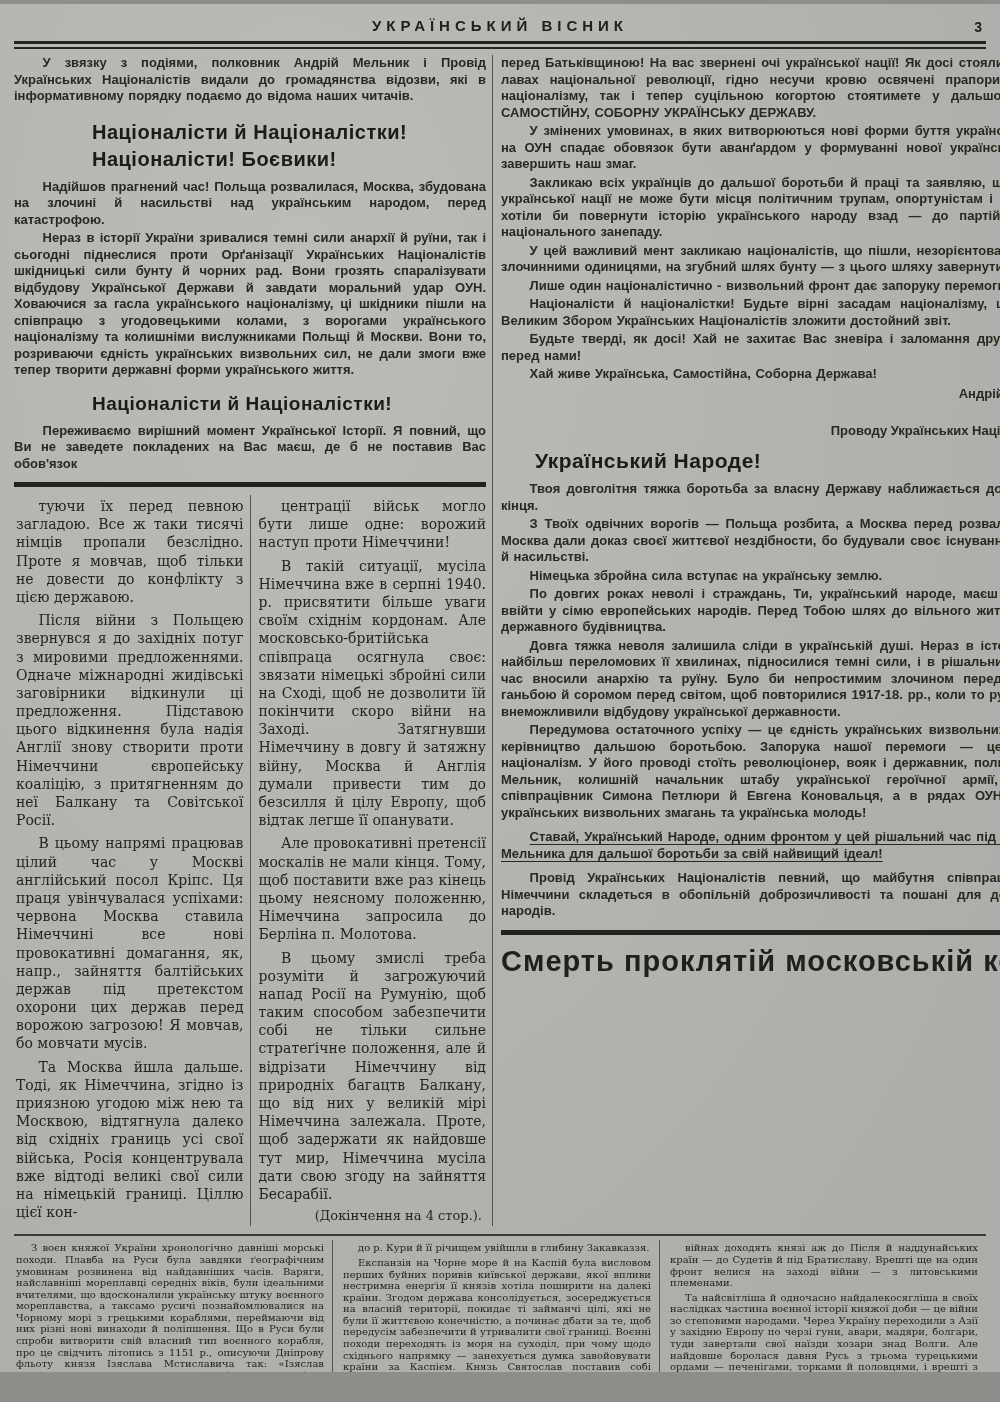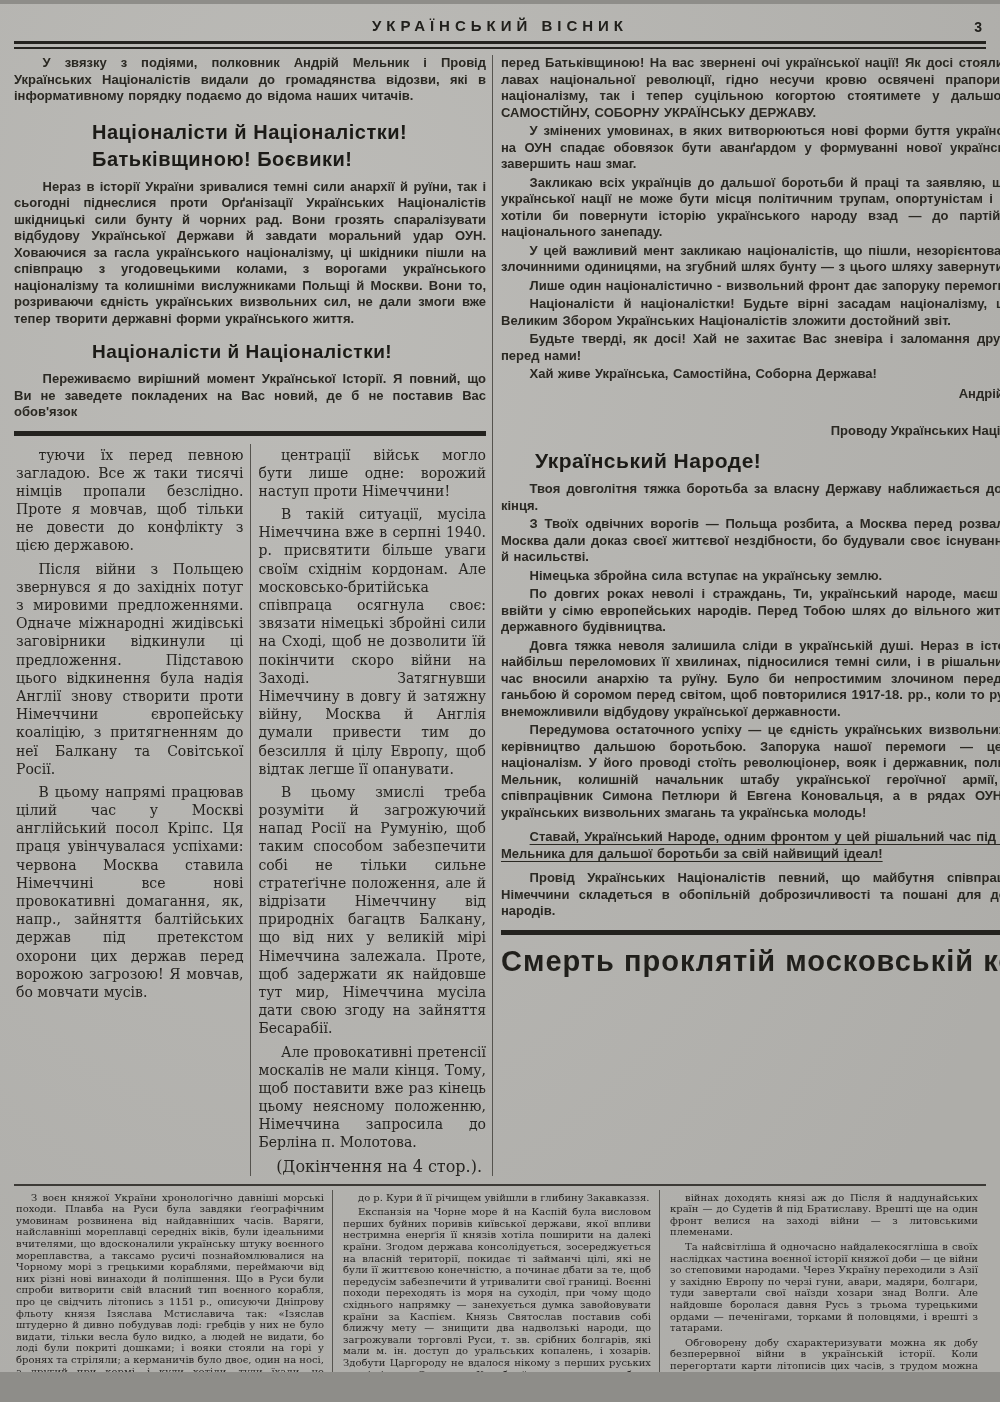--- a/index.html
+++ b/index.html
@@ -58,21 +58,21 @@
   .serif-col{flex:1;padding:2px 6px 0 2px;box-sizing:border-box;}
   .serif-col + .serif-vrule + .serif-col{padding:2px 0 0 8px;}
   .serif-vrule{width:1px;background:#55534e;flex:0 0 1px;}
   .serif-para{
     font-family:"DejaVu Serif","Liberation Serif",serif;
     font-size:14px;line-height:1.3;text-align:justify;
     margin:0 0 5px 0;text-indent:1.6em;color:#262420;
   }
   .continuation{
     font-family:"DejaVu Serif","Liberation Serif",serif;
-    font-size:16px;text-align:right;margin:0;padding-right:4px;color:#262420;
+    font-size:13px;text-align:right;margin:0;padding-right:4px;color:#262420;
   }
   
   .signature{
     font-family:"Liberation Sans",sans-serif;font-weight:700;
     font-size:13px;line-height:1.45;text-align:right;color:#2a2822;
     margin:2px 30px 6px 0;
   }
   .narod-headline{
     font-family:"Liberation Sans",sans-serif;font-weight:800;
     font-size:21px;color:#1c1b17;margin:8px 0 8px 34px;letter-spacing:0.5px;
@@ -113,42 +113,44 @@
     <div class="double-rule"></div>
   </header>
 
   <div class="top-section">
 
     <div class="col-left">
       <p class="bold-para intro">У звязку з подіями, полковник Андрій Мельник і Провід Українських Націоналістів видали до громадянства відозви, які в інформативному порядку подаємо до відома наших читачів.</p>
 
       <div class="headline">
         <div>Націоналісти й Націоналістки!</div>
-        <div>Батьківщиною! Боєвики!</div>
+        <div>Націоналісти! Боєвики!</div>
       </div>
 
+      <p class="bold-para">Надійшов прагнений час!  Польща розвалилася, Москва, збудована на злочині й насильстві над українським народом, перед катастрофою.</p>
       <p class="bold-para">Нераз в історії України зривалися темні сили анархії й руїни, так і сьогодні піднеслися проти Орґанізації Українських Націоналістів шкідницькі сили бунту й чорних рад.  Вони грозять спаралізувати відбудову Української Держави й завдати моральний удар ОУН. Ховаючися за гасла українського націоналізму, ці шкідники пішли на співпрацю з угодовецькими колами, з ворогами українського націоналізму та колишніми вислужниками Польщі й Москви.  Вони то, розриваючи єдність українських визвольних сил, не дали змоги вже тепер творити державні форми українського життя.</p>
 
       <div class="subheadline">Націоналісти й Націоналістки!</div>
-      <p class="bold-para">Переживаємо вирішний момент Української Історії.  Я повний, що Ви не заведете покладених на Вас новий, де б не поставив Вас обов'язок</p>
+      <p class="bold-para">Переживаємо вирішний момент Української Історії.  Я повний, що Ви не заведете покладених на Вас маєш, де б не поставив Вас обов'язок</p>
 
       <div class="thick-rule"></div>
 
       <div class="serif-cols">
         <div class="serif-col">
           <p class="serif-para no-indent">туючи їх перед певною загладою. Все ж таки тисячі німців пропали безслідно. Проте я мовчав, щоб тільки не довести до конфлікту з цією державою.</p>
           <p class="serif-para">Після війни з Польщею звернувся я до західніх потуг з мировими предложеннями. Одначе міжнародні жидівські заговірники відкинули ці предложення.  Підставою цього відкинення була надія Англії знову створити проти Німеччини європейську коаліцію, з притягненням до неї Балкану та Совітської Росії.</p>
           <p class="serif-para">В цьому напрямі працював цілий час у Москві англійський посол Кріпс.  Ця праця увінчувалася успіхами: червона Москва ставила Німеччині все нові провокативні домагання, як, напр., зайняття балтійських держав під претекстом охорони цих держав перед ворожою загрозою! Я мовчав, бо мовчати мусів.</p>
+          <p class="serif-para">Та Москва йшла дальше. Тоді, як Німеччина, згідно із приязною угодою між нею та Москвою, відтягнула далеко від східніх границь усі свої війська, Росія концентрувала вже відтоді великі свої сили на німецькій границі. Ціллю цієї кон-</p>
         </div>
         <div class="serif-vrule"></div>
         <div class="serif-col">
           <p class="serif-para no-indent">центрації військ могло бути лише одне: ворожий наступ проти Німеччини!</p>
           <p class="serif-para">В такій ситуації, мусіла Німеччина вже в серпні 1940. р. присвятити більше уваги своїм східнім кордонам.  Але московсько-бритійська співпраца осягнула своє: звязати німецькі збройні сили на Сході, щоб не дозволити їй покінчити скоро війни на Заході. Затягнувши Німеччину в довгу й затяжну війну, Москва й Англія думали привести тим до безсилля й цілу Европу, щоб відтак легше її опанувати.</p>
+          <p class="serif-para">Але провокативні претенсії москалів не мали кінця.  Тому, щоб поставити вже раз кінець цьому неясному положенню, Німеччина запросила до Берліна п. Молотова.</p>
           <p class="serif-para">В цьому змислі треба розуміти й загрожуючий напад Росії на Румунію, щоб таким способом забезпечити собі не тільки сильне стратеґічне положення, але й відрізати Німеччину від природніх багацтв Балкану, що від них у великій мірі Німеччина залежала.  Проте, щоб задержати як найдовше тут мир, Німеччина мусіла дати свою згоду на зайняття Бесарабії.</p>
-          <p class="serif-para">Але провокативні претенсії москалів не мали кінця.  Тому, щоб поставити вже раз кінець цьому неясному положенню, Німеччина запросила до Берліна п. Молотова.</p>
           <p class="continuation">(Докінчення на 4 стор.).</p>
         </div>
       </div>
     </div>
 
     <div class="main-vrule"></div>
 
     <div class="col-right">
       <p class="bold-para no-indent">перед Батьківщиною!  На вас звернені очі української нації!  Як досі стояли Ви у перших лавах національної революції, гідно несучи кровю освячені прапори українського націоналізму, так і тепер суцільною когортою стоятимете у дальшому змагу ЗА САМОСТІЙНУ, СОБОРНУ УКРАЇНСЬКУ ДЕРЖАВУ.</p>
       <p class="bold-para">У змінених умовинах, в яких витворюються нові форми буття українського народу, на ОУН спадає обовязок бути аванґардом у формуванні нової української сили, що завершить наш змаг.</p>

